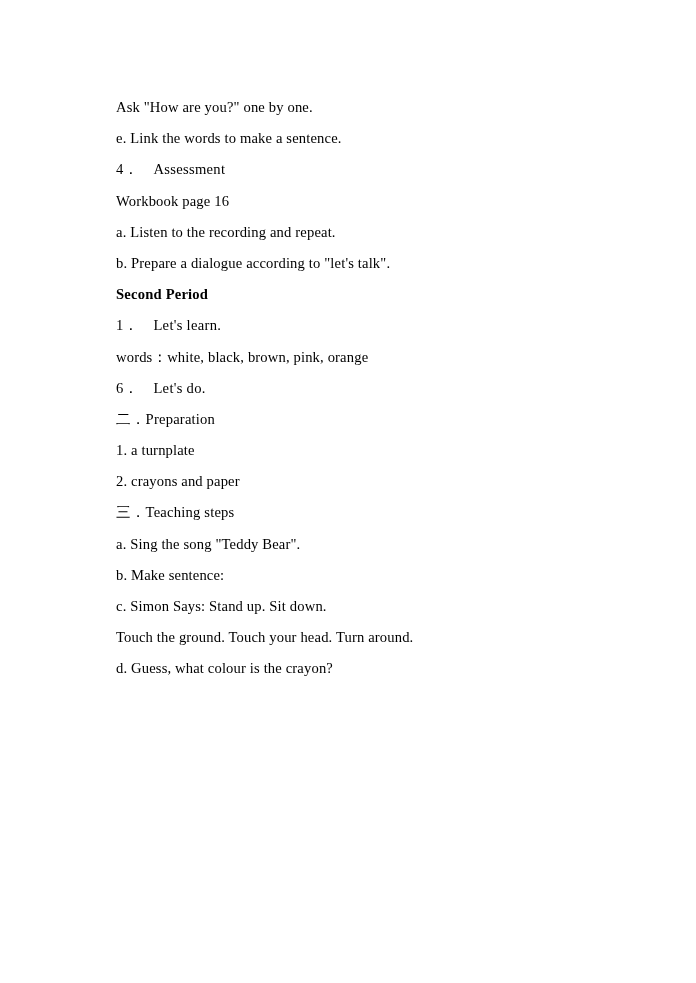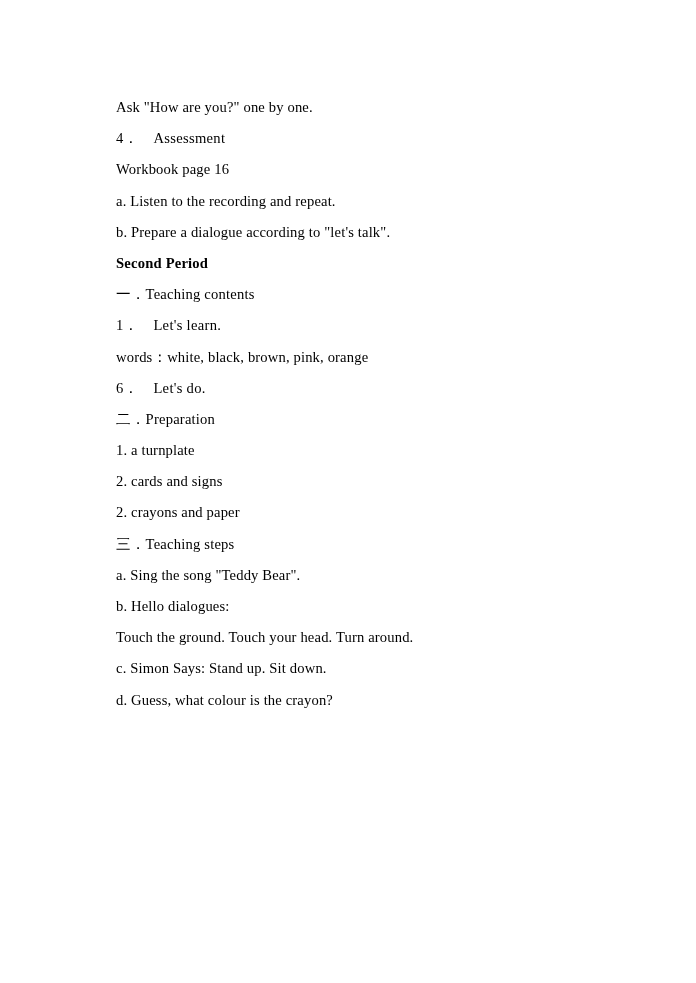--- a/index.html
+++ b/index.html
@@ -44,33 +44,32 @@
   .para.cjk-numbered {
     letter-spacing: 0.2px;
   }
 </style>
 </head>
 <body>
 
 <div class="page" style="background: rgb(255, 255, 255); color: rgb(0, 0, 0);">
   <div class="doc-body">
       <p class="para">Ask "How are you?" one by one.</p>
+      <p class="para">e. Link the words to make a sentence.</p>
       <p class="para numbered">4．　Assessment</p>
       <p class="para">Workbook page 16</p>
       <p class="para">a. Listen to the recording and repeat.</p>
       <p class="para">b. Prepare a dialogue according to "let's talk".</p>
       <p class="para heading">Second Period</p>
-      <p class="para cjk-numbered">一．Teaching contents</p>
       <p class="para numbered">1．　Let's learn.</p>
       <p class="para">words：white, black, brown, pink, orange</p>
       <p class="para numbered">6．　Let's do.</p>
       <p class="para cjk-numbered">二．Preparation</p>
       <p class="para">1. a turnplate</p>
-      <p class="para">2. cards and signs</p>
       <p class="para">2. crayons and paper</p>
       <p class="para cjk-numbered">三．Teaching steps</p>
       <p class="para">a. Sing the song "Teddy Bear".</p>
-      <p class="para">b. Hello dialogues:</p>
+      <p class="para">b. Make sentence:</p>
+      <p class="para">c. Simon Says: Stand up. Sit down.</p>
       <p class="para">Touch the ground. Touch your head. Turn around.</p>
-      <p class="para">c. Simon Says: Stand up. Sit down.</p>
       <p class="para">d. Guess, what colour is the crayon?</p>
     </div>
 </div>
 
 </body></html>

